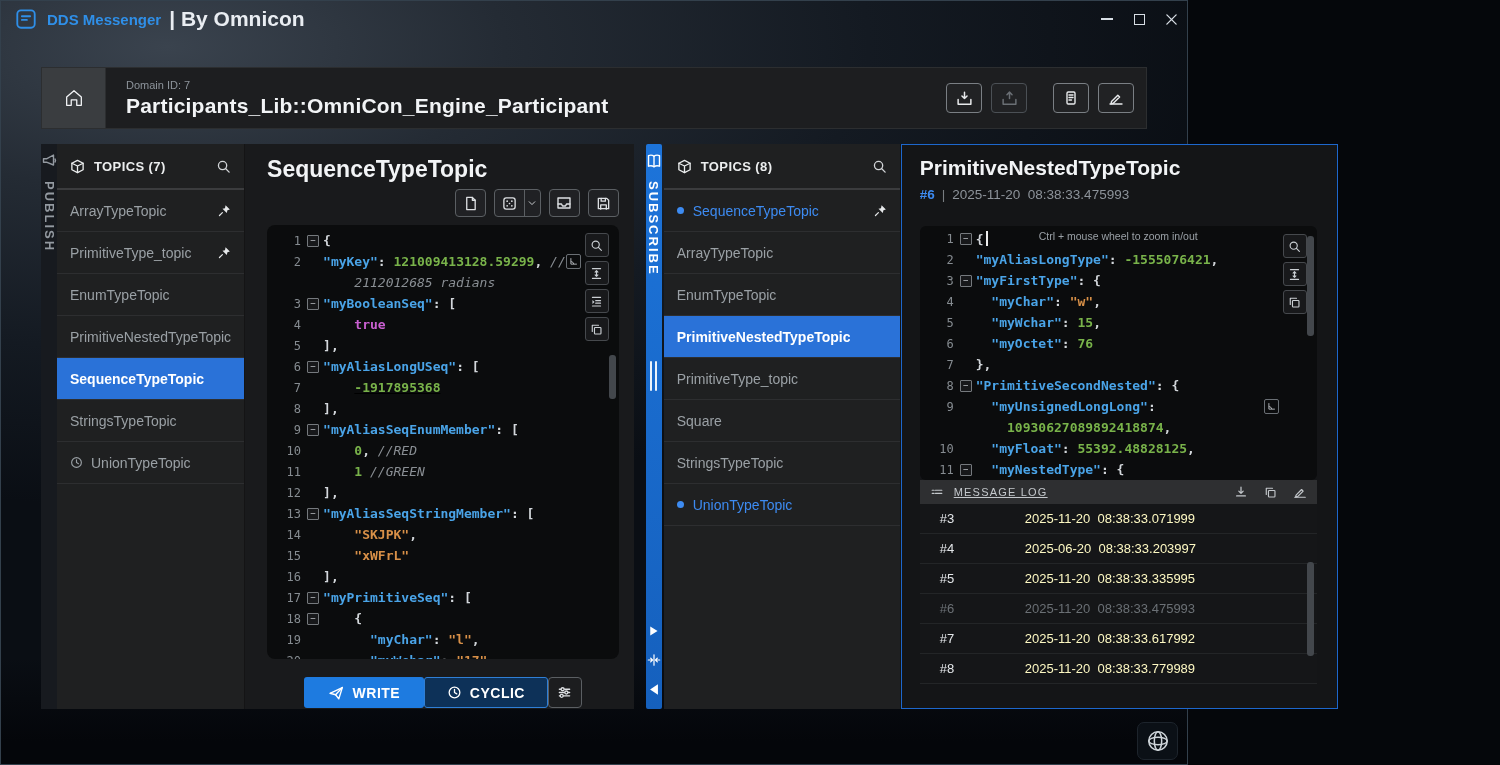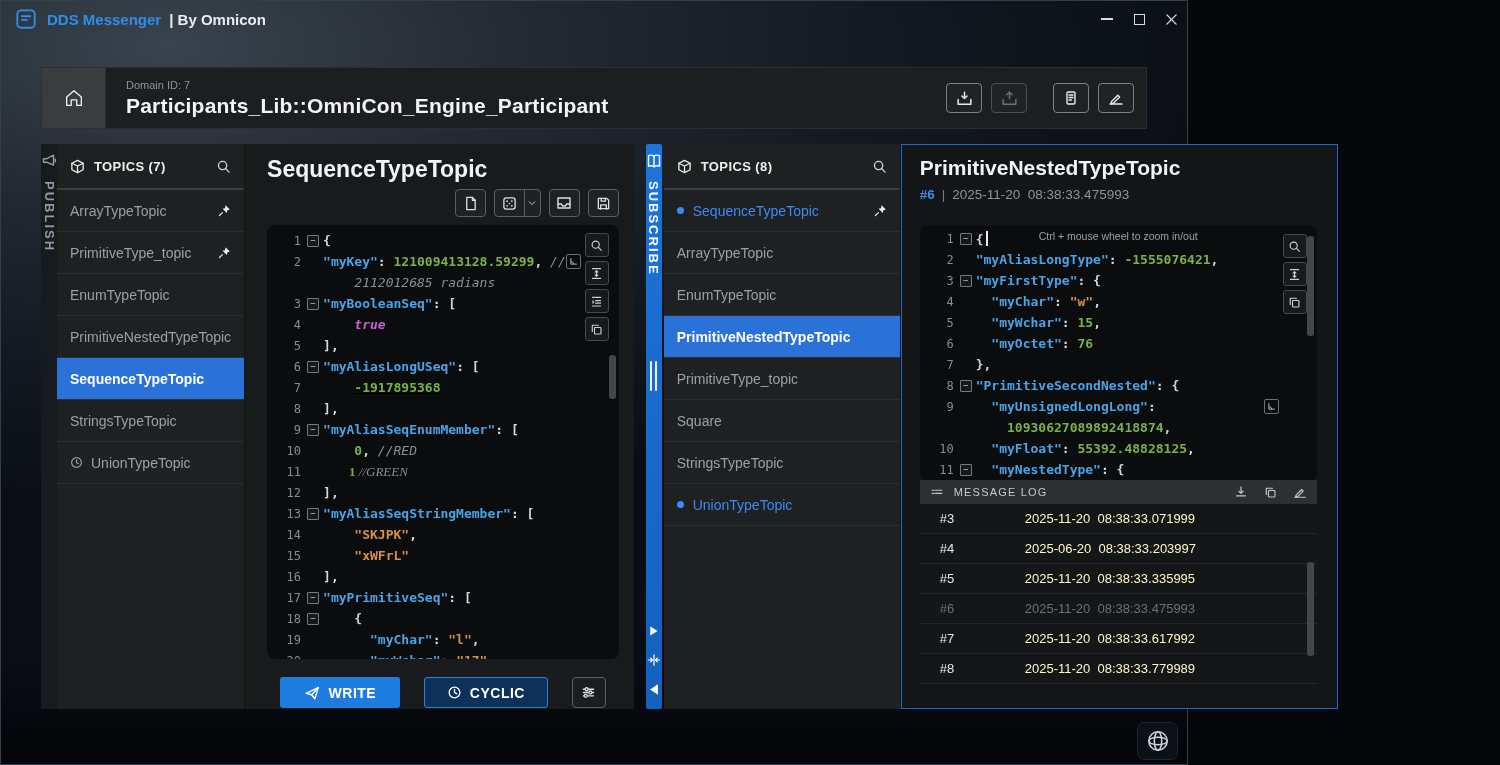--- a/index.html
+++ b/index.html
@@ -11,21 +11,21 @@
     background:
       linear-gradient(180deg, rgba(0,0,0,0) 86%, #04060a 97%),
       radial-gradient(1300px 560px at 14% 6%, #3a434e 0%, #242b34 26%, #141a22 54%, #0a0e14 82%);
     border:1px solid #33404c;
   }
 
   
   .titlebar{ height:36px; display:flex; align-items:center; padding-left:14px; }
   .app-icon{ margin-right:10px; color:#2f8fe8; display:flex; }
   .app-name{ color:#2f8fe8; font-weight:bold; font-size:15px; }
-  .app-suffix{ color:#e9edf2; font-weight:bold; font-size:15px; margin-left:8px; }
+  .app-suffix{ color:#e9edf2; font-weight:bold; font-size:21px; margin-left:8px; }
   .win-controls{ margin-left:auto; display:flex; align-items:center; height:100%; }
   .win-btn{ width:32px; height:100%; display:flex; align-items:center; justify-content:center; color:#d8dee5; }
   .min-glyph{ width:12px; height:2px; background:currentColor; display:block; }
   .max-glyph{ width:11px; height:11px; border:1.5px solid currentColor; display:block; }
 
   
   .header{ margin:30px 40px 0; height:62px; background:#1d1e20; border:1px solid #2c2e30; display:flex; align-items:center; }
   .home-btn{ width:64px; height:100%; background:#3a3d40; border-right:1px solid #2c2e30; display:flex; align-items:center; justify-content:center; color:#f2f4f6; cursor:pointer; }
   .header-meta{ padding-left:20px; }
   .domain-id{ font-size:11px; color:#8d949b; margin-bottom:3px; }
@@ -87,37 +87,37 @@
   .tk-b{ color:var(--boolean,#c95fd0); }
   .tk-c{ color:var(--comment,#8a8f94); font-style:italic; font-weight:normal; }
   .caret{ display:inline-block; width:2px; height:15px; background:#ececec; vertical-align:-2px; margin-left:2px; }
   .angle-ic{ margin-left:auto; margin-right:38px; width:15px; height:15px; border:1px solid #6a6f74; border-radius:2px; color:#bcc0c4; display:flex; align-items:center; justify-content:center; flex:0 0 auto; cursor:pointer; }
   .code-tools{ position:absolute; top:8px; right:10px; display:flex; flex-direction:column; gap:4px; }
   .ctool{ width:24px; height:24px; background:#18191b; border:1px solid #46494d; border-radius:3px; color:#cbd0d4; display:flex; align-items:center; justify-content:center; cursor:pointer; }
   .sthumb{ position:absolute; right:3px; width:7px; background:#43474c; border-radius:3px; cursor:grab; }
   .zoom-hint{ position:absolute; top:4px; left:0; right:0; text-align:center; font-size:10.5px; color:#9aa0a6; font-family:"Liberation Sans",sans-serif; }
 
   
-  .editor-footer{ flex:1; display:flex; align-items:center; justify-content:center; gap:24px;margin-top:17px; }
+  .editor-footer{ flex:1; display:flex; align-items:center; justify-content:center; gap:0;margin-top:17px; }
   .write-btn{ width:120px; height:31px; background:#1e7be0; border-radius:3px; color:#fff; font-weight:bold; font-size:14px; letter-spacing:.5px; display:flex; align-items:center; justify-content:center; gap:9px; cursor:pointer; }
   .cyclic-btn{ width:124px; height:31px; background:#0d3158; border:1px solid #2f7fd6; border-radius:3px; color:#fff; font-weight:bold; font-size:14px; letter-spacing:.5px; display:flex; align-items:center; justify-content:center; gap:8px; cursor:pointer; }
   .tune-btn{ width:34px; height:31px; background:#1c1d1f; border:1px solid #5b5f63; border-radius:4px; color:#dde0e3; display:flex; align-items:center; justify-content:center; cursor:pointer; }
 
   
   .right-side{ display:flex; }
   .viewer{ width:437px; background:#141517; border:1px solid #1d67cd; display:flex; flex-direction:column; padding:8px 20px 0 18px; }
   .viewer-title{ font-size:21px; font-weight:bold; color:#f2f4f6; line-height:30px; }
   .viewer-meta{ height:22px; font-size:13.5px; display:flex; align-items:center; }
   .sample-id{ color:var(--accent,#3d8bf2); font-weight:bold; }
   .meta-sep{ color:#787d82; margin:0 7px; }
   .sample-ts{ color:#8d939a; white-space:pre; }
 
   .log-head{ margin-top:0; height:24px; flex:0 0 auto; background:#2e2f31; display:flex; align-items:center; padding:0 10px; color:#c4c8cc; }
   .lh-ic{ display:flex; color:#c4c8cc; cursor:grab; }
-  .log-title{ font-size:11px; letter-spacing:1.2px; margin-left:10px; }
+  .log-title{ font-size:11px; letter-spacing:1.2px; margin-left:10px;text-decoration:underline; }
   .log-tools{ margin-left:auto; display:flex; gap:16px; align-items:center; }
   .log-tools > span{ display:flex; cursor:pointer; }
   .log-rows{ position:relative; flex:1; overflow:hidden; }
   .log-row{ height:30px; display:flex; align-items:center; padding-left:20px; border-bottom:1px solid #232527; background:#151618; font-size:13px; color:#e4e7ea; cursor:pointer; }
   .log-row .rid{ width:85px; }
   .log-row .rts{ color:#fef9c3; white-space:pre; }
   .log-row.dim{ color:#6b7075; }
   .log-row.dim .rts{ color:#6b7075; }
   .log-scroll{ position:absolute; right:3px; top:58px; height:94px; width:7px; background:#43474c; border-radius:3px; cursor:grab; }
 
@@ -328,21 +328,21 @@
               <span class="code-text" style="margin-left: 4ch;"><span class="tk-c">2112012685 radians</span></span>
             </div>
             <div class="code-row">
               <span class="ln">3</span>
               <span class="fold has"></span>
               <span class="code-text" style="margin-left: 0ch;"><span class="tk-k">"myBooleanSeq"</span><span class="tk-p">: [</span></span>
             </div>
             <div class="code-row">
               <span class="ln">4</span>
               <span class="fold"></span>
-              <span class="code-text" style="margin-left: 4ch; font-style: italic;"><span class="tk-b">true</span></span>
+              <span class="code-text" style="margin-left: 4ch;"><span class="tk-b">true</span></span>
             </div>
             <div class="code-row">
               <span class="ln">5</span>
               <span class="fold"></span>
               <span class="code-text" style="margin-left: 0ch;"><span class="tk-p">],</span></span>
             </div>
             <div class="code-row">
               <span class="ln">6</span>
               <span class="fold has"></span>
               <span class="code-text" style="margin-left: 0ch;"><span class="tk-k">"myAliasLongUSeq"</span><span class="tk-p">: [</span></span>
@@ -363,21 +363,21 @@
               <span class="code-text" style="margin-left: 0ch;"><span class="tk-k">"myAliasSeqEnumMember"</span><span class="tk-p">: [</span></span>
             </div>
             <div class="code-row">
               <span class="ln">10</span>
               <span class="fold"></span>
               <span class="code-text" style="margin-left: 4ch;"><span class="tk-n">0</span><span class="tk-p">, </span><span class="tk-c">//RED</span></span>
             </div>
             <div class="code-row">
               <span class="ln">11</span>
               <span class="fold"></span>
-              <span class="code-text" style="margin-left: 4ch; font-family: Liberation Serif, serif;"><span class="tk-n">1</span><span class="tk-p"> </span><span class="tk-c">//GREEN</span></span>
+              <span class="code-text" style="margin-left: 4ch;"><span class="tk-n">1</span><span class="tk-p"> </span><span class="tk-c">//GREEN</span></span>
             </div>
             <div class="code-row">
               <span class="ln">12</span>
               <span class="fold"></span>
               <span class="code-text" style="margin-left: 0ch;"><span class="tk-p">],</span></span>
             </div>
             <div class="code-row">
               <span class="ln">13</span>
               <span class="fold has"></span>
               <span class="code-text" style="margin-left: 0ch;"><span class="tk-k">"myAliasSeqStringMember"</span><span class="tk-p">: [</span></span>

